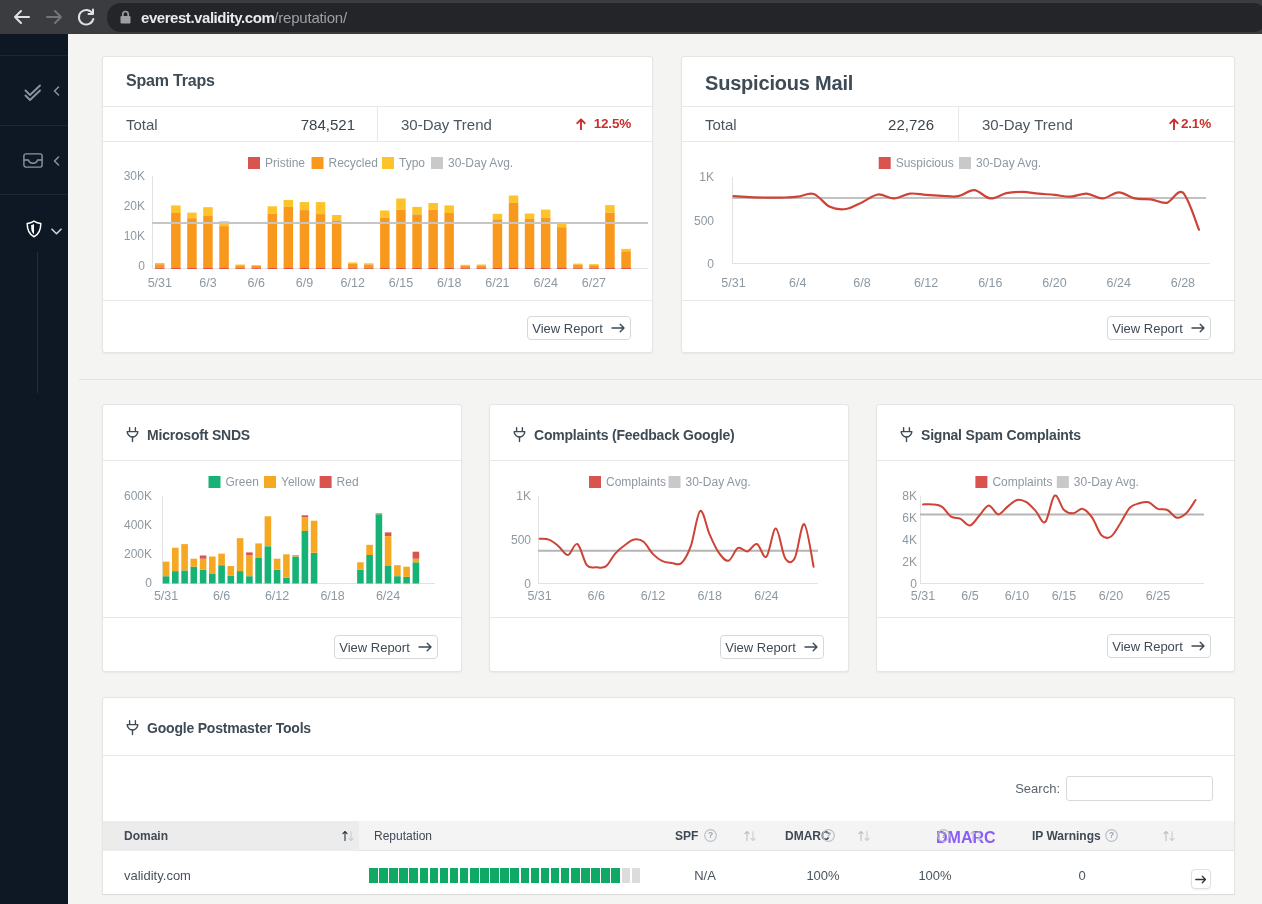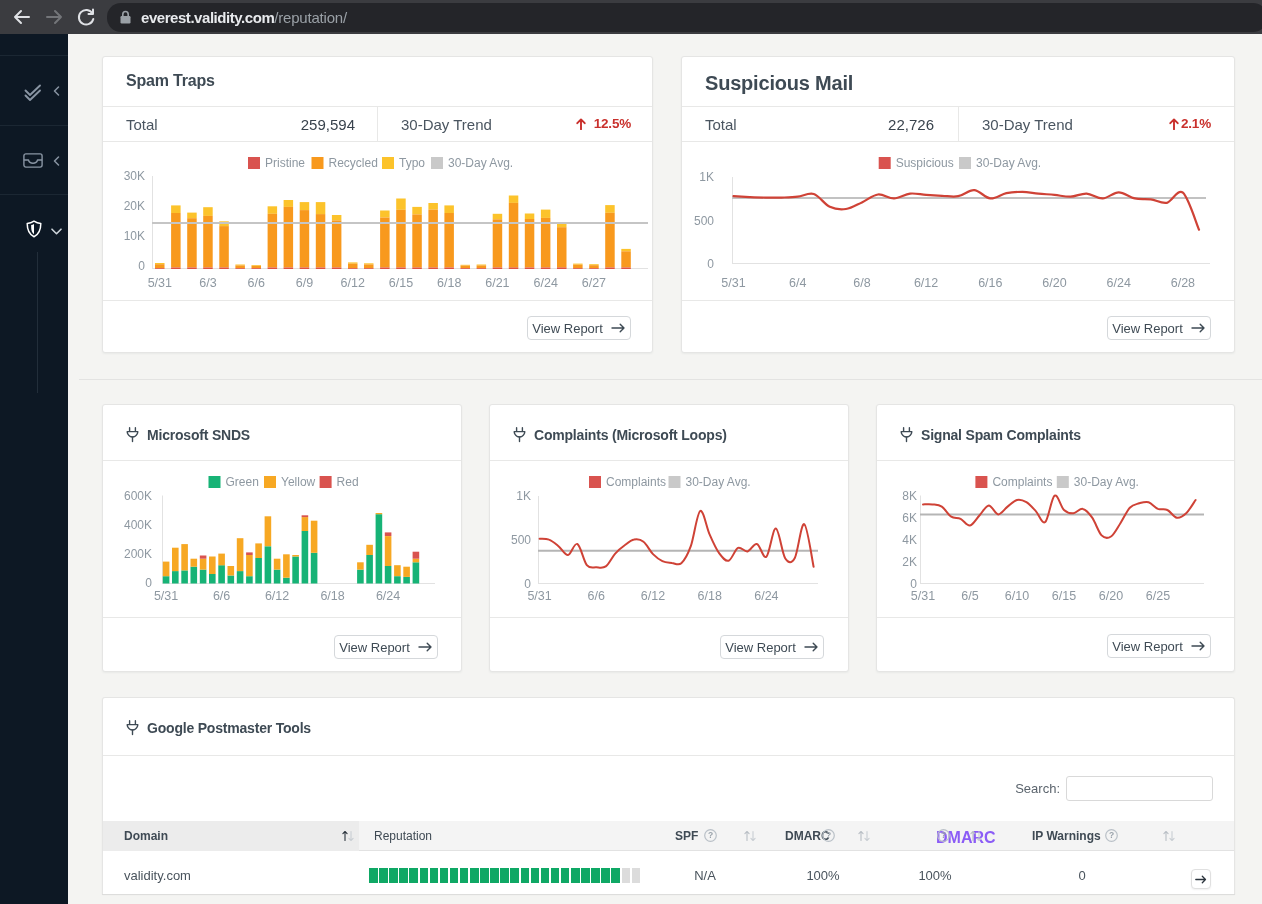--- a/index.html
+++ b/index.html
@@ -67,21 +67,21 @@
     </svg>
   <div class="abs" style="left:37px;top:218px;width:1px;height:141px;background:#222e3a"></div>
 </div>
 
 <div class="card" style="left:102px;top:56px;width:551px;height:297px"></div>
 <div class="ctitle" style="left:126px;top:72px;font-size:16px">Spam Traps</div>
 <div class="hairline" style="left:103px;top:106px;width:549px;height:1px"></div>
 <div class="hairline" style="left:103px;top:141px;width:549px;height:1px"></div>
 <div class="hairline" style="left:377px;top:107px;width:1px;height:34px"></div>
 <div class="statlbl" style="left:126px;top:116px">Total</div>
-<div class="statval" style="left:255px;top:116px;width:100px">259,594</div>
+<div class="statval" style="left:255px;top:116px;width:100px">784,521</div>
 <div class="statlbl" style="left:401px;top:116px">30-Day Trend</div>
 <div class="trendred" style="left:531px;top:115px;width:100px;display:flex;justify-content:flex-end;align-items:center;gap:8px">
     <svg width="10" height="12" viewBox="0 0 10 12" style="flex:none">
       <path d="M5,11.3 V1.8 M1.3,5.2 L5,1.4 L8.7,5.2" stroke="#c9302c" stroke-width="1.9" fill="none" stroke-linecap="round" stroke-linejoin="round"></path>
     </svg>
     <span>12.5%</span>
   </div>
 <div class="hairline" style="left:103px;top:300px;width:549px;height:1px"></div>
 <svg class="abs" style="left:102px;top:141px" width="551" height="159" viewBox="0 0 551 159">
     <rect x="146" y="16" width="12" height="12" fill="#d9534f"></rect>
@@ -327,21 +327,21 @@
       <path d="M1,5 H13 M9.2,1.2 L13,5 L9.2,8.8" stroke="#3e4a54" stroke-width="1.4" fill="none" stroke-linecap="round" stroke-linejoin="round"></path>
     </svg></div>
 <div class="card" style="left:489px;top:404px;width:360px;height:268px"></div>
 <svg class="abs" style="left:513px;top:427px" width="13" height="16" viewBox="0 0 13 16">
     <g stroke="#3e4a54" stroke-width="1.4" fill="none" stroke-linecap="round">
       <path d="M3.6,0.8 V4.2 M9.4,0.8 V4.2"></path>
       <path d="M1.2,4.6 H11.8 C11.8,4.6 11.5,10 6.5,10 C1.5,10 1.2,4.6 1.2,4.6 Z" stroke-linejoin="round"></path>
       <path d="M6.5,10 V14.6"></path>
     </g>
   </svg>
-<div class="ctitle" style="left:534px;top:427px;font-size:14px">Complaints (Microsoft Loops)</div>
+<div class="ctitle" style="left:534px;top:427px;font-size:14px">Complaints (Feedback Google)</div>
 <div class="hairline" style="left:490px;top:460px;width:358px;height:1px"></div>
 <div class="hairline" style="left:490px;top:617px;width:358px;height:1px"></div>
 <svg class="abs" style="left:489px;top:460px" width="360" height="157" viewBox="0 0 360 157">
     <rect x="100" y="16" width="12" height="12" fill="#d9534f"></rect>
     <text x="117" y="26" font-size="12" fill="#8e98a1">Complaints</text>
     <rect x="179.5" y="16" width="12" height="12" fill="#c9c9c9"></rect>
     <text x="196.5" y="26" font-size="12" fill="#8e98a1">30-Day Avg.</text>
     <text x="42" y="40" font-size="12" fill="#8e98a1" text-anchor="end">1K</text>
     <text x="42" y="84" font-size="12" fill="#8e98a1" text-anchor="end">500</text>
     <text x="42" y="128" font-size="12" fill="#8e98a1" text-anchor="end">0</text>

